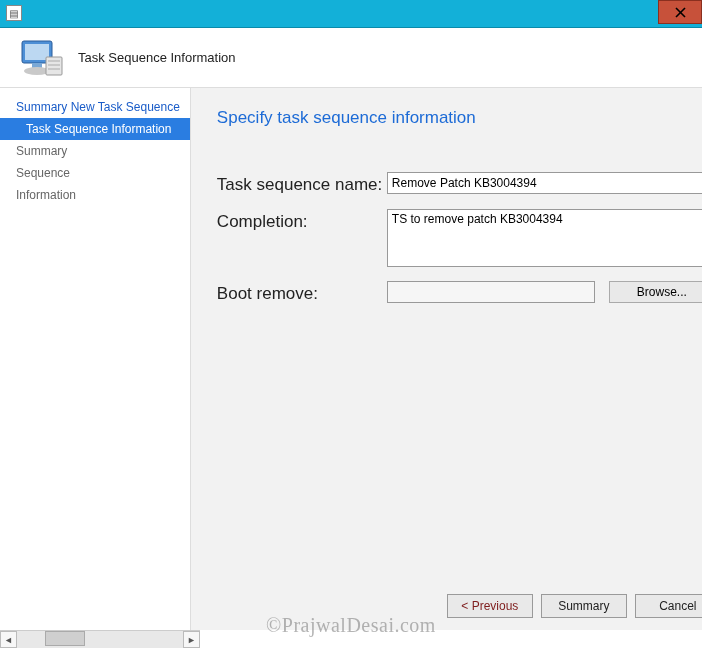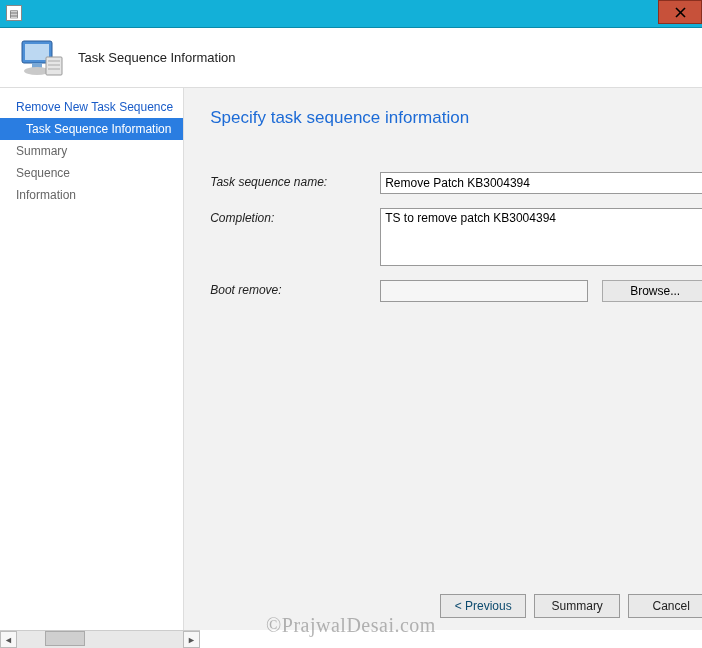--- a/index.html
+++ b/index.html
@@ -106,24 +106,23 @@
     font-weight: 400;
     color: #1d6bd6;
   }
   .form-row {
     display: flex;
     align-items: flex-start;
     margin-bottom: 14px;
   }
   .form-row label {
     width: 170px;
-    font-size: 12px;
+    font-size: 17px;
     color: #222;
     padding-top: 3px;
-    font-style: italic;
   }
   .form-row input[type=text] {
     flex: 1;
     height: 22px;
     border: 1px solid #999;
     background: #fff;
     font-size: 12px;
     padding: 0 4px;
     font-family: inherit;
   }
@@ -164,21 +163,21 @@
     width: 86px;
     height: 24px;
     background: #e9e9e9;
     border: 1px solid #9a9a9a;
     font-size: 12px;
     font-family: inherit;
     cursor: pointer;
     color: #222;
   }
   .button-bar button:disabled {
-    color: #0c4a6e;
+    color: #7f1d1d;
     cursor: default;
   }
   .next-wrap {
     border: 2px solid #d42020;
     padding: 3px;
     display: inline-flex;
   }
   .next-wrap button {
     outline: 1px dotted #333;
     outline-offset: -3px;
@@ -255,21 +254,21 @@
     <rect x="28" y="20" width="16" height="18" rx="1" fill="#e6e6e6" stroke="#999"></rect>
     <line x1="30" y1="24" x2="42" y2="24" stroke="#aaa"></line>
     <line x1="30" y1="28" x2="42" y2="28" stroke="#aaa"></line>
     <line x1="30" y1="32" x2="42" y2="32" stroke="#aaa"></line>
   </svg>
   <div class="header-title">Task Sequence Information</div>
 </div>
 
 <div class="body-area">
   <div class="sidebar">
-    <div class="step">Remove New Task Sequence</div>
+    <div class="step">Summary New Task Sequence</div>
     <div class="step selected">Task Sequence Information</div>
     <div class="step inactive">Summary</div>
     <div class="step inactive">Sequence</div>
     <div class="step inactive">Information</div>
   </div>
 
   <div class="main">
     <h2>Specify task sequence information</h2>
 
     <div class="form-row">

